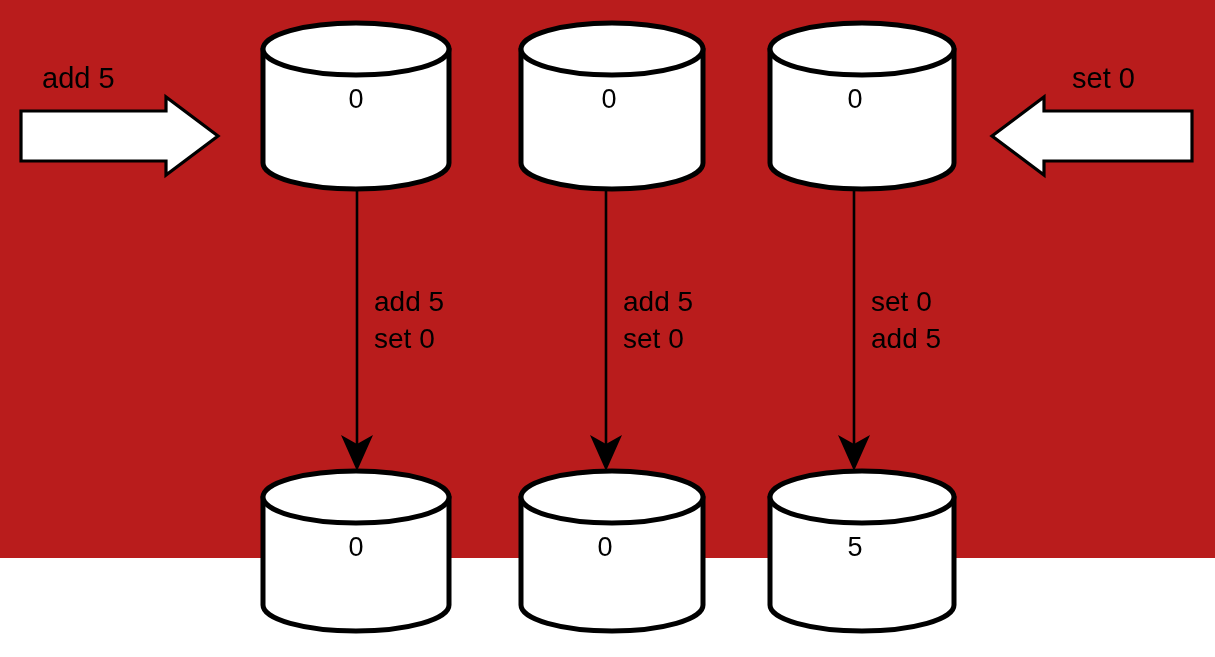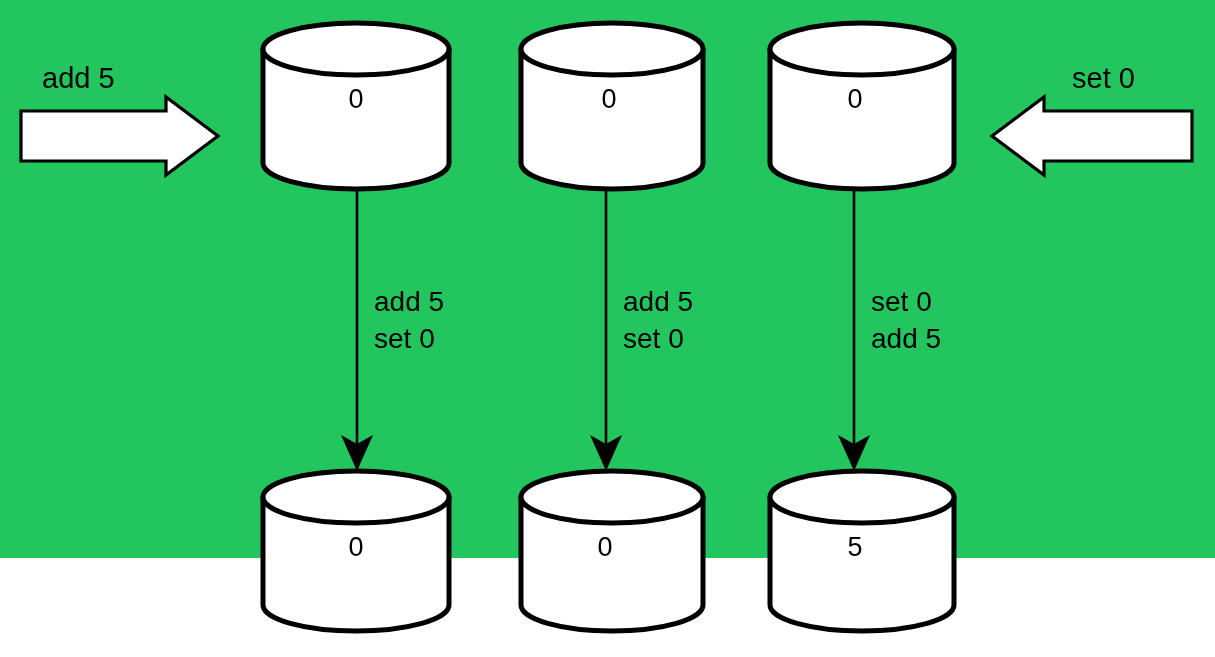--- a/index.html
+++ b/index.html
@@ -10,21 +10,21 @@
   body {
     width: 1215px;
     height: 657px;
     font-family: "Liberation Sans", sans-serif;
     overflow: hidden;
   }
   #diagram-root {
     position: relative;
     width: 1215px;
     height: 558px;
-    background: #22c55e;
+    background: #b91c1c;
   }
   svg#diagram-svg {
     display: block;
     width: 1215px;
     height: 657px;
   }
   .cyl-shape {
     fill: #ffffff;
     stroke: #000000;
     stroke-width: 5;

